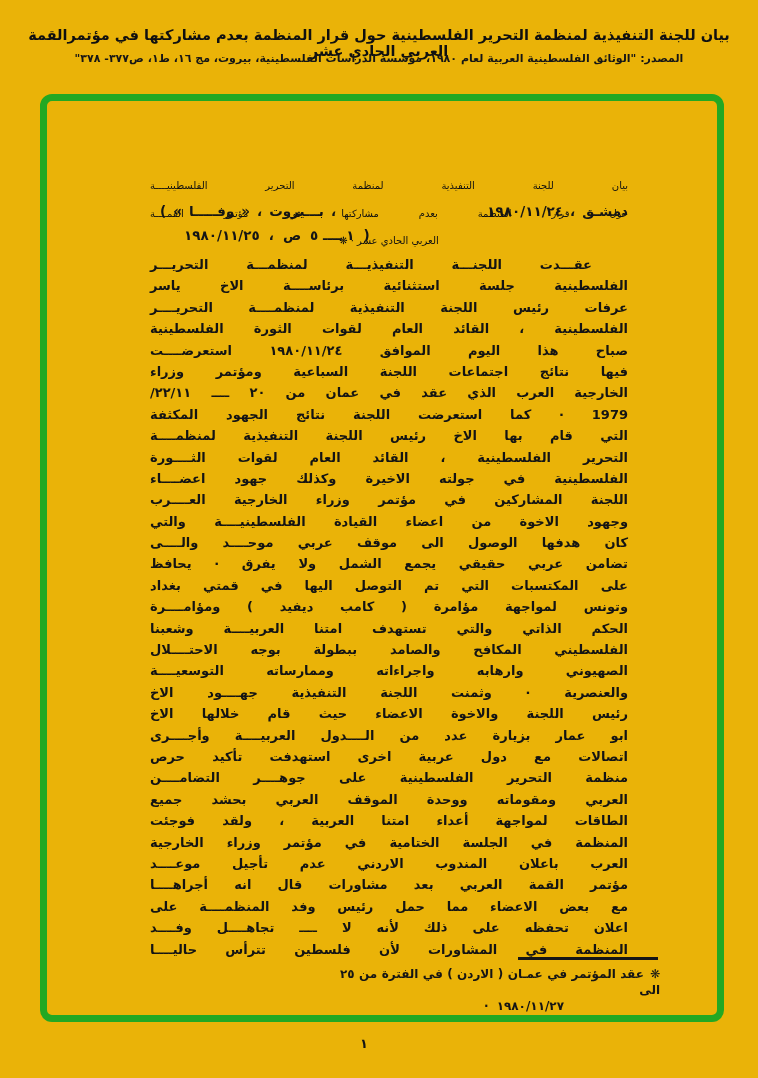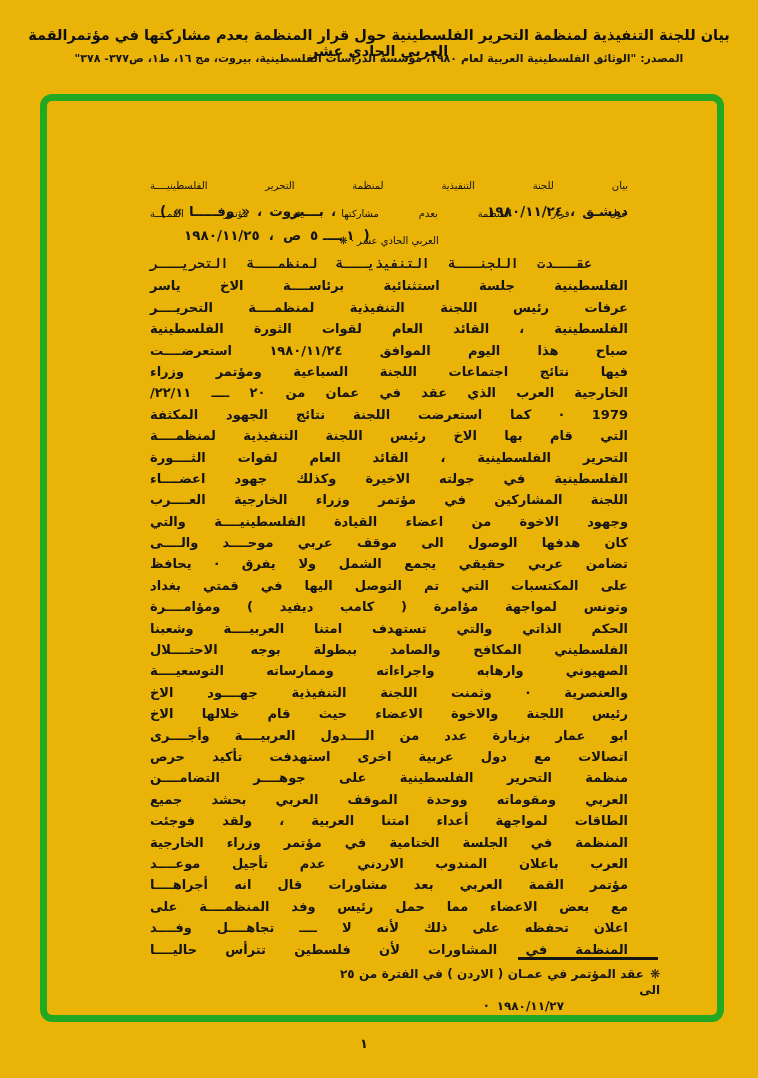--- a/index.html
+++ b/index.html
@@ -49,21 +49,21 @@
 
   .body-block {
     position:absolute; left:150px; top:254px; width:478px;
     font-size:13px; font-weight:bold; color:#141414;
   }
   .body-line {
     direction:rtl;
     text-align:justify; text-align-last:justify; -moz-text-align-last:justify;
     line-height:21.4px; height:21.4px; overflow:visible; white-space:normal;
   }
-  .body-line:first-child { padding-right:36px;font-family:Liberation Mono, monospace; }
+  .body-line:first-child { padding-right:36px; }
 
   .footnote-divider {
     position:absolute; right:100px; top:957px;
     width:140px; height:3px; background:#161616;
   }
   .footnote {
     position:absolute; right:98px; top:966px; width:320px;
     direction:rtl;
     font-size:12px; font-weight:bold; line-height:16px; color:#151515;
   }

